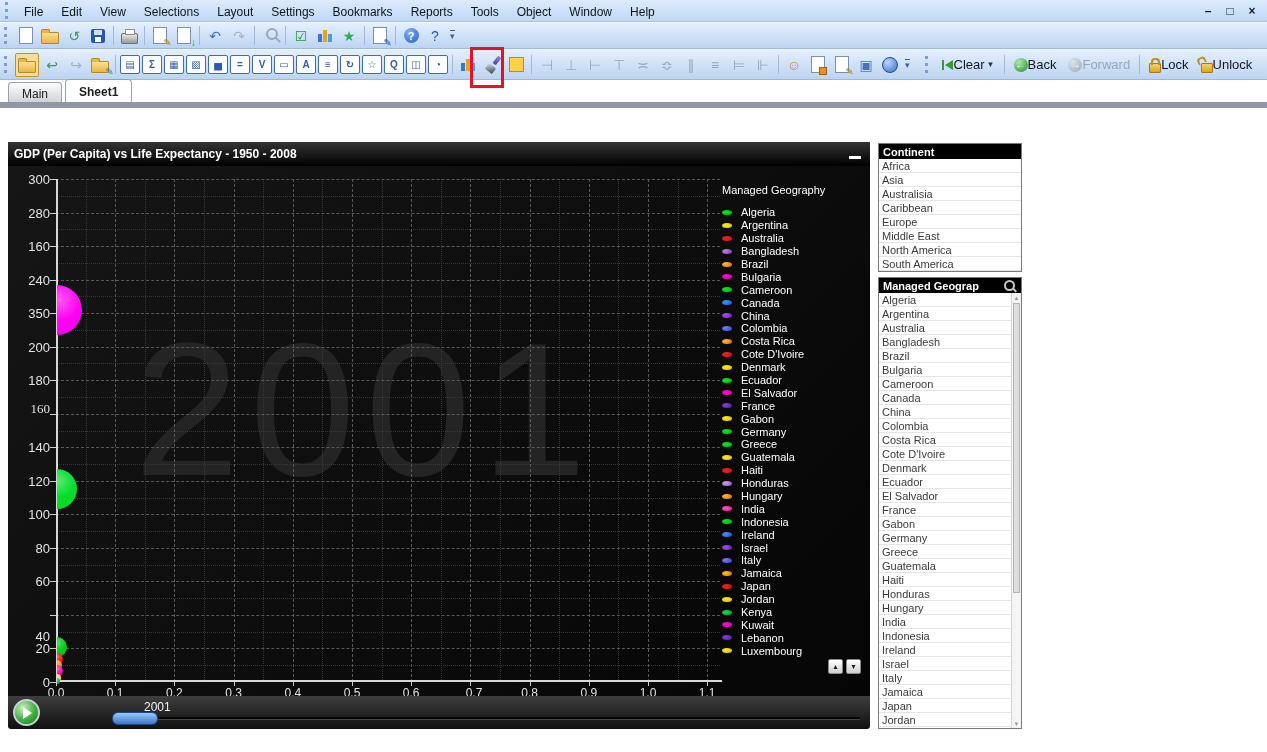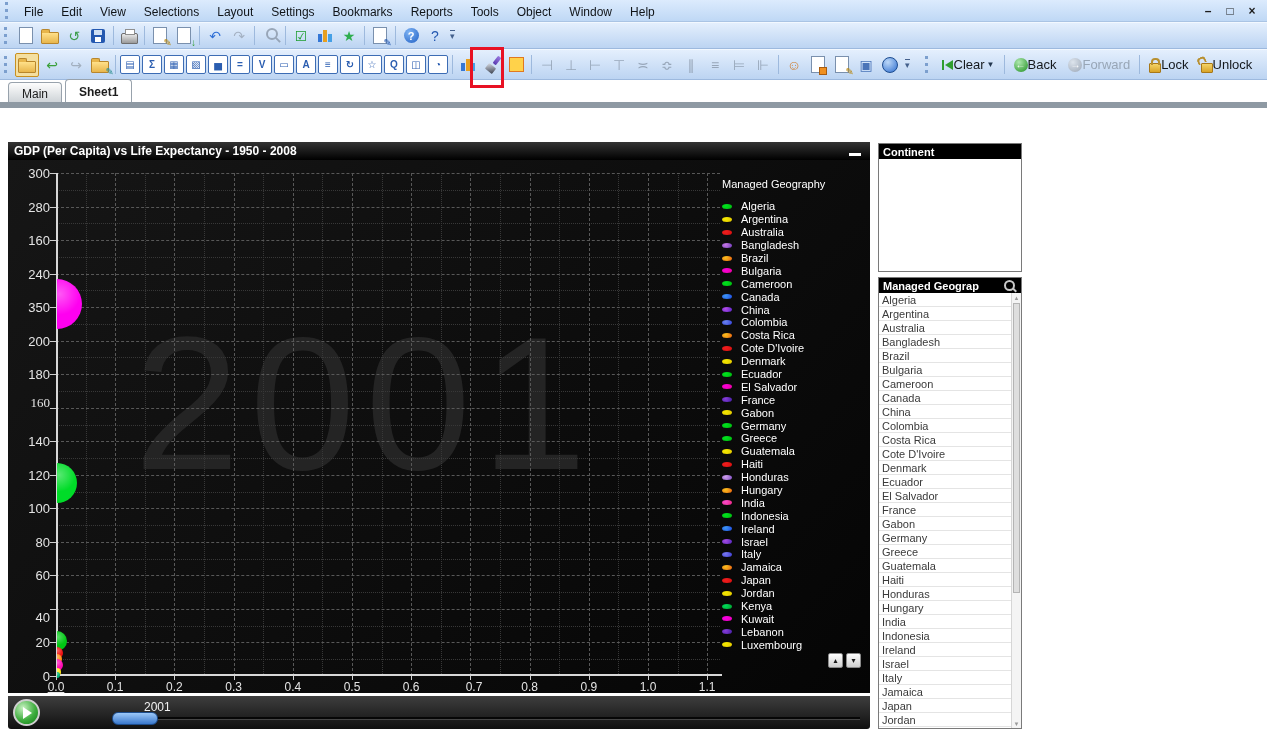--- a/index.html
+++ b/index.html
@@ -54,21 +54,21 @@
   .i-lock,.i-unlock{width:10px;height:8px;background:linear-gradient(#f4d468,#d8a428);border:1px solid #a87818;border-radius:1px;position:relative;margin-top:6px}
   .i-lock::before{content:"";position:absolute;top:-6px;left:1px;width:5px;height:5px;border:2px solid #b89030;border-bottom:none;border-radius:4px 4px 0 0}
   .i-unlock::before{content:"";position:absolute;top:-7px;left:-5px;width:5px;height:5px;border:2px solid #b89030;border-bottom:none;border-radius:4px 4px 0 0;transform:rotate(-25deg)}
   
   #tabstrip{height:22px;background:#fff;display:flex;align-items:flex-end;padding-left:8px;gap:3px}
   .tab{height:17px;padding:2px 13px 0;font-size:12px;color:#1c1c1c;border:1px solid #98a2ac;border-bottom:none;border-radius:4px 4px 0 0;background:linear-gradient(#fdfdfd,#cfd4d8);display:flex;align-items:center}
   .tab.active{background:#fff;font-weight:bold;height:20px;position:relative;z-index:2}
   #band{height:6px;background:#8e99a3}
   
   #chart{position:absolute;left:8px;top:142px;width:862px;height:551px}
-  .ctitle{height:18px;background:linear-gradient(#343434,#000);color:#fff;font-size:12px;font-weight:bold;display:flex;align-items:center;padding:0 6px;box-sizing:border-box}
+  .ctitle{height:24px;background:linear-gradient(#343434,#000);color:#fff;font-size:12px;font-weight:bold;display:flex;align-items:center;padding:0 6px;box-sizing:border-box}
   .cmin{margin-left:auto;width:12px;height:3px;background:#fff;margin-right:3px;margin-top:6px}
   .cbody{position:relative;width:862px;height:533px;background:linear-gradient(135deg,#161616,#050505);overflow:hidden}
   .watermark{position:absolute;left:126px;top:148px;font-size:190px;line-height:1;letter-spacing:10px;color:#242424;font-weight:400;user-select:none}
   .hgrid{position:absolute;left:48px;width:664px;height:0;border-top:1px dashed #585858}
   .hgrid.minor{border-top:1px dotted #383838}
   .vgrid{position:absolute;top:13px;height:503px;width:0;border-left:1px dashed #585858}
   .vgrid.minor{border-left:1px dotted #383838}
   .yaxisline{position:absolute;left:48px;top:13px;width:2px;height:503px;background:#d8d8d8}
   .xaxisline{position:absolute;left:48px;top:514px;width:666px;height:2px;background:#d8d8d8}
   .ylab{position:absolute;left:4px;width:38px;text-align:right;font-size:13px;color:#e4e4e4}
@@ -328,21 +328,21 @@
           <div class="vgrid" style="left: 521.6px;"></div>
           <div class="vgrid" style="left: 580.8px;"></div>
           <div class="vgrid" style="left: 640px;"></div>
           <div class="vgrid" style="left: 699.2px;"></div>
           <div class="yaxisline"></div>
           <div class="xaxisline"></div>
           <div class="ylab" style="top: 509px;">0</div>
           <div class="ytick" style="top: 516px;"></div>
           <div class="ylab" style="top: 475.467px;">20</div>
           <div class="ytick" style="top: 482.467px;"></div>
-          <div class="ylab" style="top: 450px;">40</div>
+          <div class="ylab" style="top: 463px;">40</div>
           <div class="ytick" style="top: 448.933px;"></div>
           <div class="ylab" style="top: 408.4px;">60</div>
           <div class="ytick" style="top: 415.4px;"></div>
           <div class="ylab" style="top: 374.867px;">80</div>
           <div class="ytick" style="top: 381.867px;"></div>
           <div class="ylab" style="top: 341.333px;">100</div>
           <div class="ytick" style="top: 348.333px;"></div>
           <div class="ylab" style="top: 307.8px;">120</div>
           <div class="ytick" style="top: 314.8px;"></div>
           <div class="ylab" style="top: 274.267px;">140</div>
@@ -554,20 +554,30 @@
       </div>
     <span class="year">2001</span>
     <div class="track"></div>
     <div class="thumb"></div>
   </section>
 
   <section class="listbox" id="lb-continent">
     <div class="lbhead">
       <span>Continent</span>
     </div>
+    <div id="continent-items">
+        <div class="lbrow">Africa</div>
+        <div class="lbrow">Asia</div>
+        <div class="lbrow">Australisia</div>
+        <div class="lbrow">Caribbean</div>
+        <div class="lbrow">Europe</div>
+        <div class="lbrow">Middle East</div>
+        <div class="lbrow">North America</div>
+        <div class="lbrow">South America</div>
+      </div>
   </section>
 
   <section class="listbox" id="lb-managed">
     <div class="lbhead">
       <span>Managed Geograp</span>
       <span class="lbsearch"></span>
     </div>
     <div id="managed-items">
         <div class="lbrow">Algeria</div>
         <div class="lbrow">Argentina</div>

